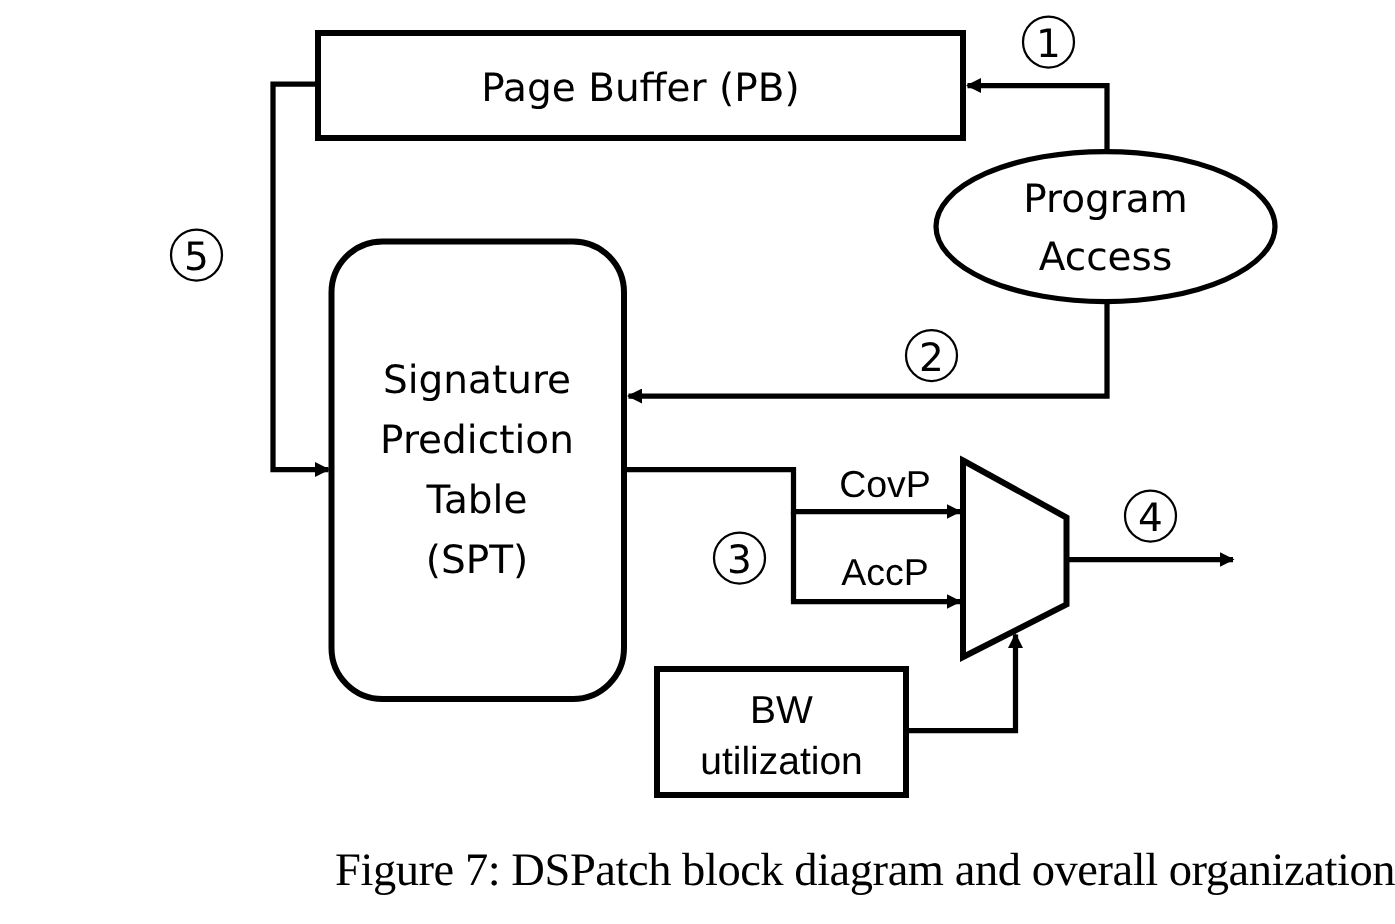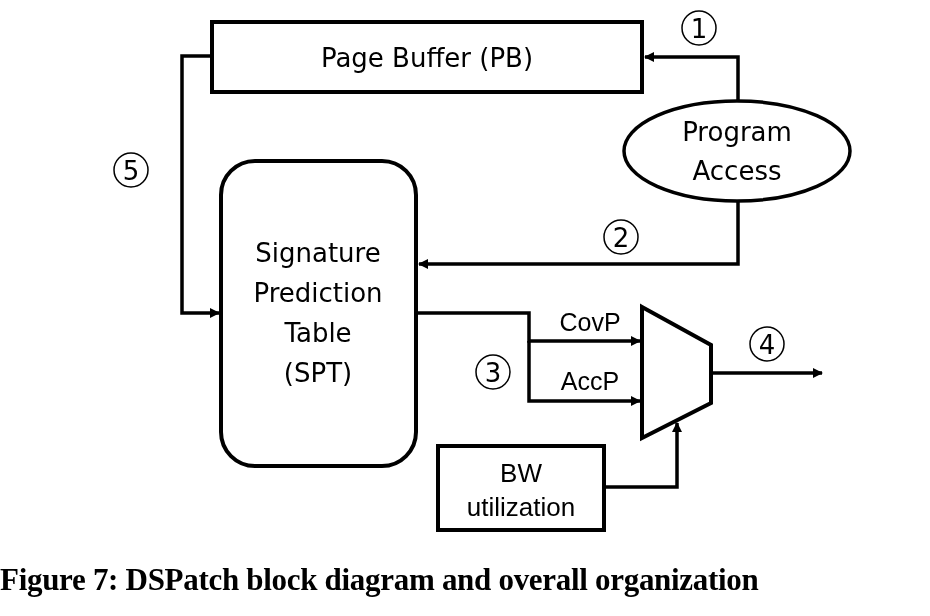--- a/index.html
+++ b/index.html
@@ -2,22 +2,22 @@
 <html><head>
   <meta charset="utf-8">
   <style>
     html, body { margin: 0; padding: 0; background: #ffffff; }
     body { width: 930px; height: 616px; position: relative; overflow: hidden; }
     #diagram { position: absolute; left: 0; top: 0; }
     .lbl { font-family: "DejaVu Sans", sans-serif; fill: #000; }
     .lbl-c { font-family: "Liberation Sans", sans-serif; fill: #000; }
     .step { font-family: "DejaVu Sans", sans-serif; fill: #000; font-size: 26px; }
     .caption {
-      position: absolute; left: 0; top: 562px; width: 930px; text-align: left;
-      font-family: "Liberation Serif", serif; font-weight: bold; font-size: 31px; color: #000;
+      position: absolute; left: 0; top: 562px; width: 930px; text-align: right;
+      font-family: "Liberation Serif", serif; font-weight: normal; font-size: 31px; color: #000;
       letter-spacing: -0.3px;
     }
   </style>
 </head>
 <body>
 
 <svg id="diagram" width="930" height="560" viewBox="0 0 930 560" xmlns="http://www.w3.org/2000/svg">
   <defs>
     <marker id="arr" markerWidth="10" markerHeight="10" refX="9" refY="5" orient="auto" markerUnits="userSpaceOnUse">
       <path d="M0,0 L10,5 L0,10 Z" fill="#000"></path>

